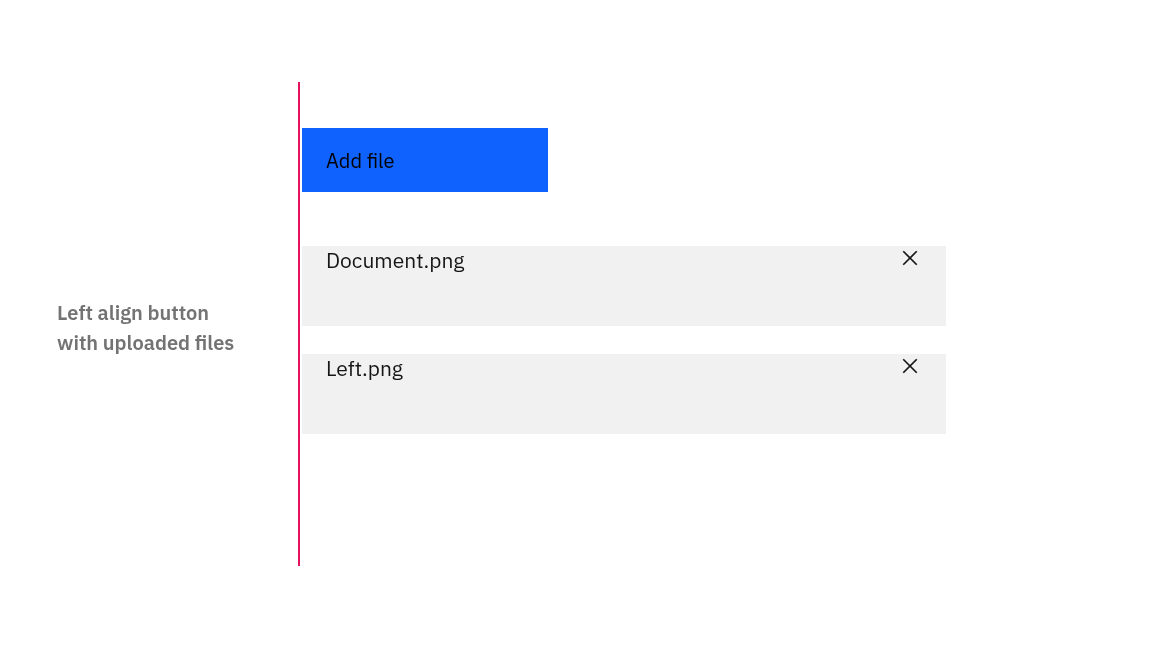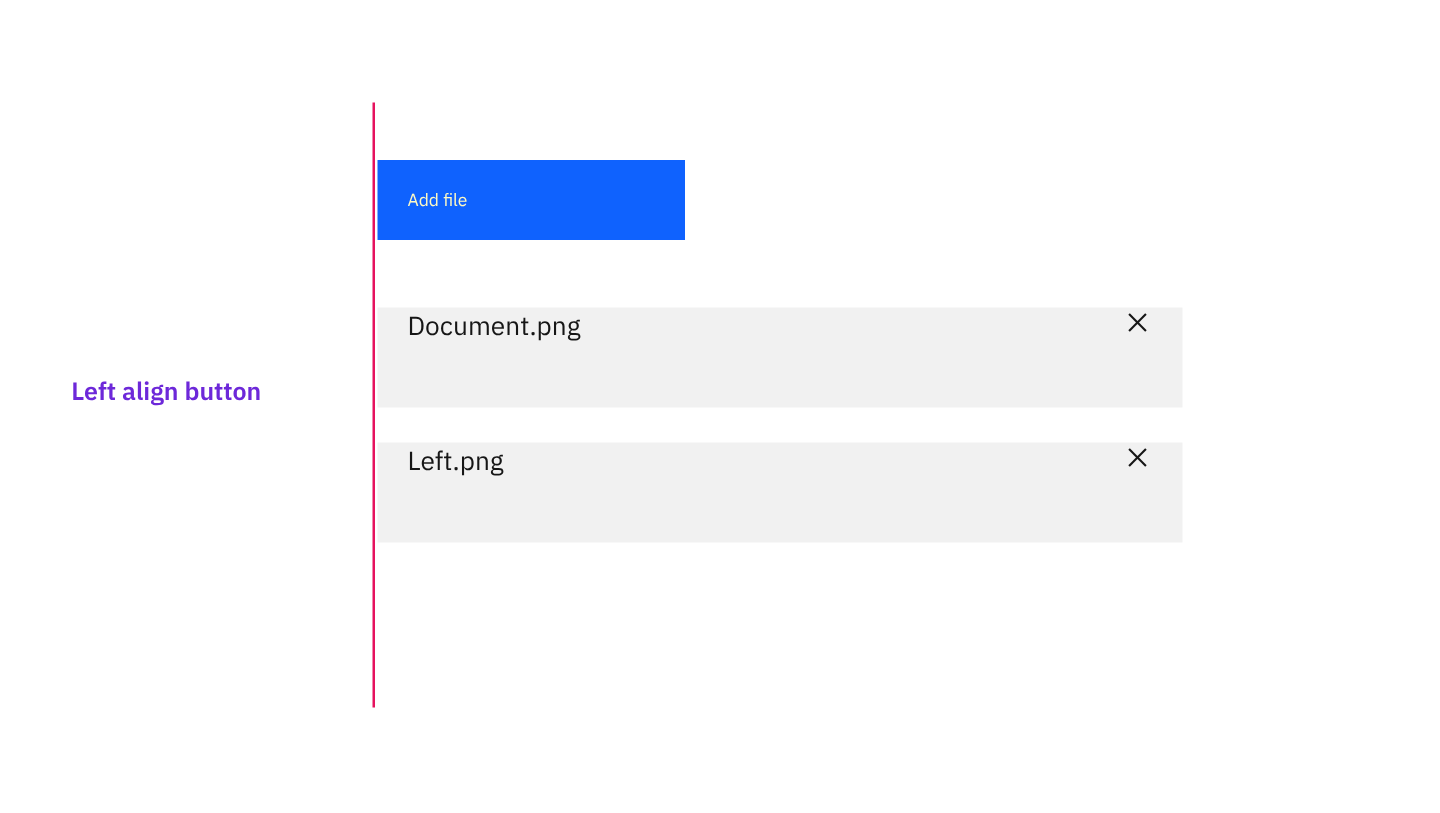--- a/index.html
+++ b/index.html
@@ -31,23 +31,23 @@
     }
     .content {
       margin-left: 4px;
       display: flex;
       flex-direction: column;
     }
     .add-file-btn {
       width: 246px;
       height: 64px;
       background: #0f62fe;
-      color: #fef9c3;
+      color: #000000;
       border: none;
-      font-size: 14px;
+      font-size: 20px;
       font-weight: 400;
       text-align: left;
       padding-left: 24px;
       cursor: pointer;
       margin-top: 46px;
       margin-bottom: 38px;
       font-family: inherit;
     }
     .file-list {
       display: flex;
@@ -82,31 +82,32 @@
       padding: 0;
     }
     .close-btn svg {
       width: 18px;
       height: 18px;
     }
     .annotation {
       position: absolute;
       left: 57px;
       top: 298px;
-      color: #6d28d9;
+      color: #737373;
       font-size: 20px;
       font-weight: 600;
       line-height: 1.5;
     }
   </style>
 </head>
 <body>
 
 <div class="annotation">
   <div>Left align button</div>
+  <div>with uploaded files</div>
 </div>
 
 <div class="alignment-line"></div>
 
 <div class="container">
   <div class="content">
     <button class="add-file-btn">Add file</button>
     <div class="file-list">
       <div class="file-item">
         <span class="file-name">Document.png</span>

